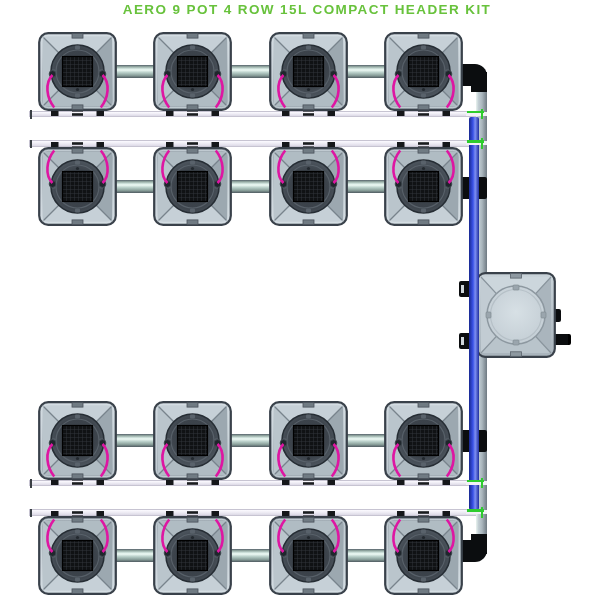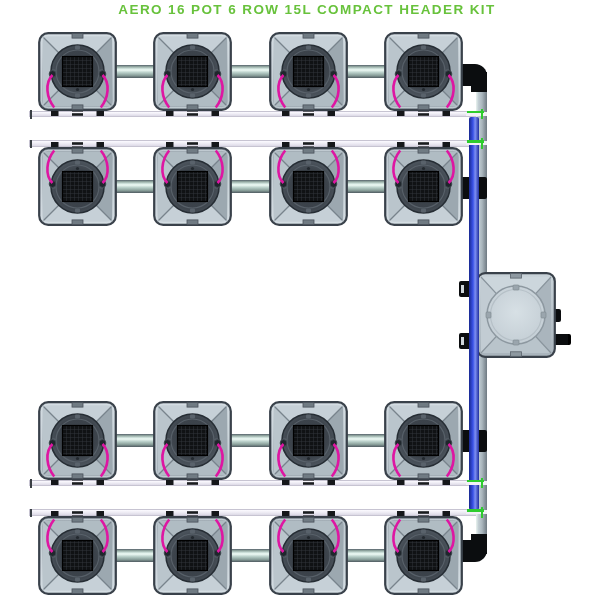--- a/index.html
+++ b/index.html
@@ -65,21 +65,21 @@
     background:var(--clip-green,#2ecc2e);
   }
   .tube{stroke:var(--tube-color,#de16a2);}
   .defs-holder{position:absolute;width:0;height:0;overflow:hidden;}
 </style>
 </head>
 <body>
 
 <div class="stage" id="stage">
 
-  <div class="kit-title">AERO 16 POT 6 ROW 15L COMPACT HEADER KIT</div>
+  <div class="kit-title">AERO 9 POT 4 ROW 15L COMPACT HEADER KIT</div>
 
   <svg class="defs-holder" aria-hidden="true">
     <defs>
       <linearGradient id="gPot" x1="0" y1="0" x2="0" y2="1">
         <stop offset="0" stop-color="#ccd5db"></stop>
           <stop offset="1" stop-color="#a2adb5"></stop>
       </linearGradient>
       <radialGradient id="gCir" cx="0.5" cy="0.45" r="0.6">
         <stop offset="0" stop-color="#383f47"></stop>
           <stop offset="0.6" stop-color="#3c434b"></stop>

